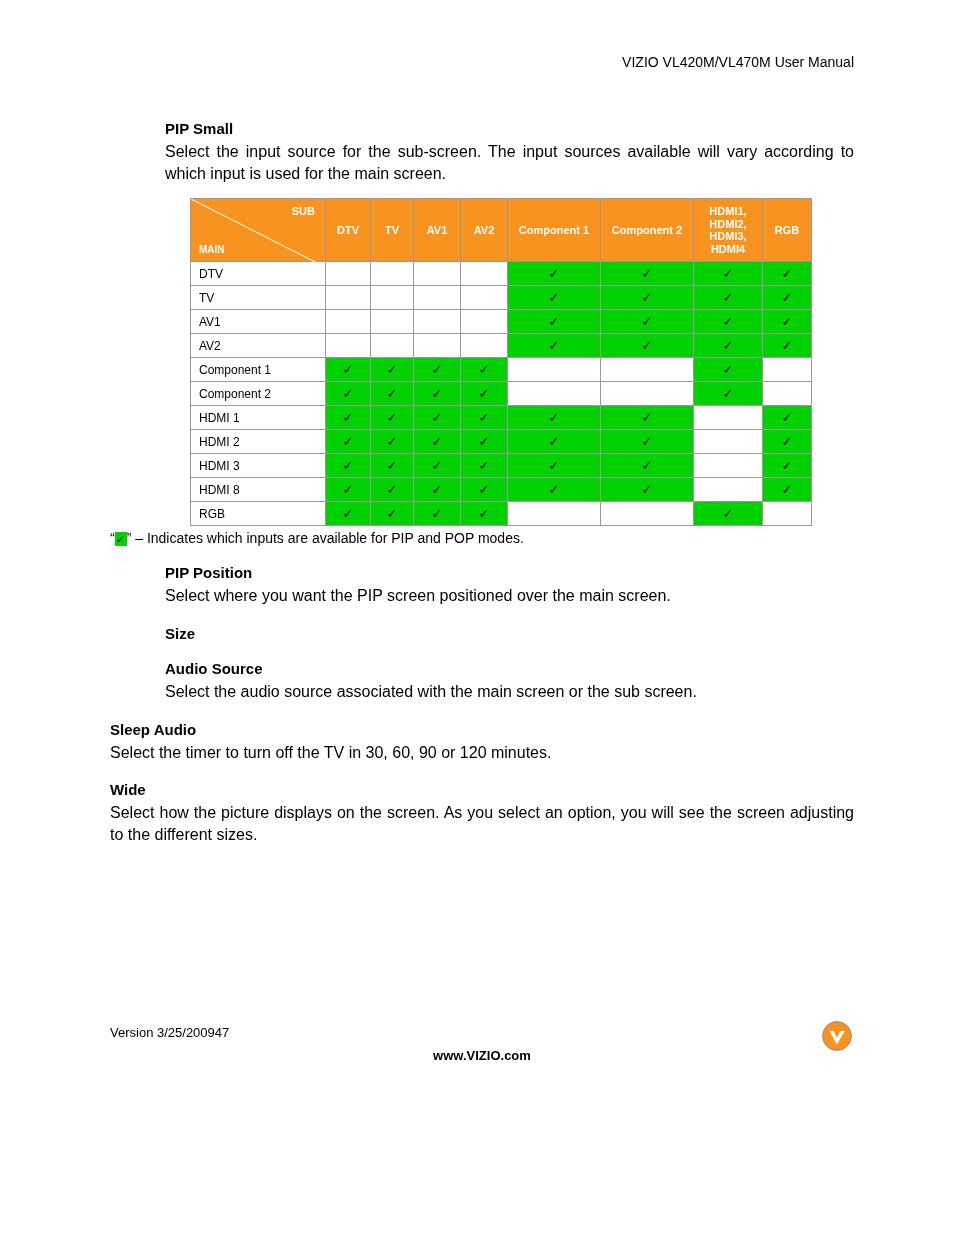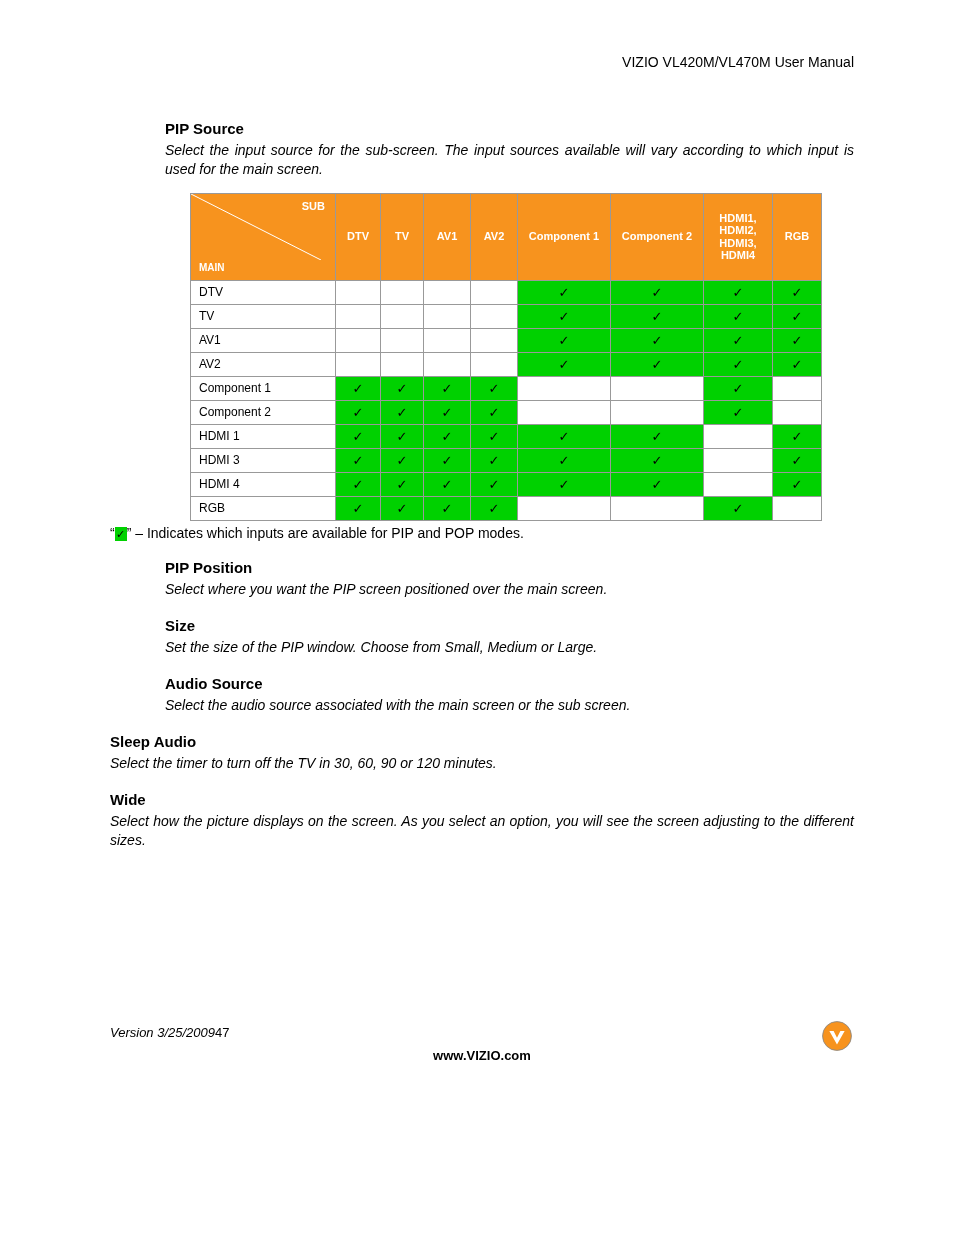--- a/index.html
+++ b/index.html
@@ -22,24 +22,23 @@
     font-size: 14px;
     margin-bottom: 50px;
   }
   .section-h {
     font-weight: bold;
     font-size: 15px;
     margin-top: 18px;
     margin-bottom: 4px;
   }
   .para {
-    font-size: 14px;
+    font-size: 16px;
     line-height: 1.35;
     text-align: justify;
-    font-style: italic;
   }
   .indent {
     margin-left: 55px;
   }
   
   .tbl-wrap {
     margin: 14px 0 4px 80px;
   }
   table.pip {
     border-collapse: collapse;
@@ -58,21 +57,21 @@
     font-weight: bold;
     font-size: 11px;
     line-height: 1.15;
   }
   table.pip th.corner {
     position: relative;
     width: 120px;
     height: 62px;
     text-align: right;
     vertical-align: top;
-    padding: 12px;
+    padding: 0;
   }
   table.pip th.corner svg { position:absolute; top:0; left:0; }
   table.pip th.corner .sub-lbl {
     position: absolute; top: 6px; right: 10px; font-size: 11px;
   }
   table.pip th.corner .main-lbl {
     position: absolute; bottom: 6px; left: 8px; font-size: 10px;
   }
   table.pip td.rowlabel {
     text-align: left;
@@ -104,41 +103,41 @@
     vertical-align: middle;
   }
   
   .footer {
     position: absolute;
     bottom: 50px;
     left: 110px;
     right: 100px;
     font-size: 13px;
   }
-  .footer .version { float: left; font-style: italic; }
+  .footer .version { float: left; }
   .footer .pagenum { text-align: left; }
   .footer .url { text-align: center; font-weight: bold; margin-top: 8px; }
   .logo {
     position: absolute;
     right: 0;
     top: -6px;
     width: 34px; height: 34px;
   }
   .logo svg { width: 34px; height: 34px; }
   .col-dtv{width:32px}.col-tv{width:30px}.col-av{width:34px}
   .col-comp{width:80px}.col-hdmi{width:56px}.col-rgb{width:36px}
 </style>
 </head>
 <body>
 
 <div class="page">
   <div class="header-right">VIZIO VL420M/VL470M User Manual</div>
 
   <div class="indent">
-    <div class="section-h">PIP Source</div>
+    <div class="section-h">PIP Small</div>
     <div class="para">Select the input source for the sub-screen. The input sources available will vary according to which input is used for the main screen.</div>
   </div>
 
   <div class="tbl-wrap">
     <table class="pip">
       <thead>
           <tr id="pip-head-row">
             <th class="corner">
               <svg width="130" height="66">
                 <line x1="0" y1="0" x2="130" y2="66" stroke="#fff" stroke-width="1"></line>
@@ -228,32 +227,43 @@
             <td class="ok">✓</td>
             <td class="ok">✓</td>
             <td class="ok">✓</td>
             <td class="ok">✓</td>
             <td class="ok">✓</td>
             <td class="ok">✓</td>
             <td class="no"></td>
             <td class="ok">✓</td>
           </tr>
           <tr>
+            <td class="rowlabel">HDMI 2</td>
+            <td class="ok">✓</td>
+            <td class="ok">✓</td>
+            <td class="ok">✓</td>
+            <td class="ok">✓</td>
+            <td class="ok">✓</td>
+            <td class="ok">✓</td>
+            <td class="no"></td>
+            <td class="ok">✓</td>
+          </tr>
+          <tr>
             <td class="rowlabel">HDMI 3</td>
             <td class="ok">✓</td>
             <td class="ok">✓</td>
             <td class="ok">✓</td>
             <td class="ok">✓</td>
             <td class="ok">✓</td>
             <td class="ok">✓</td>
             <td class="no"></td>
             <td class="ok">✓</td>
           </tr>
           <tr>
-            <td class="rowlabel">HDMI 4</td>
+            <td class="rowlabel">HDMI 8</td>
             <td class="ok">✓</td>
             <td class="ok">✓</td>
             <td class="ok">✓</td>
             <td class="ok">✓</td>
             <td class="ok">✓</td>
             <td class="ok">✓</td>
             <td class="no"></td>
             <td class="ok">✓</td>
           </tr>
           <tr>
@@ -273,21 +283,20 @@
 
   <div class="legend">
     <span>“</span><span class="chip">✓</span><span>” – Indicates which inputs are available for PIP and POP modes.</span>
   </div>
 
   <div class="indent">
     <div class="section-h">PIP Position</div>
     <div class="para">Select where you want the PIP screen positioned over the main screen.</div>
 
     <div class="section-h">Size</div>
-    <div class="para">Set the size of the PIP window. Choose from Small, Medium or Large.</div>
 
     <div class="section-h">Audio Source</div>
     <div class="para">Select the audio source associated with the main screen or the sub screen.</div>
   </div>
 
   <div class="section-h">Sleep Audio</div>
   <div class="para">Select the timer to turn off the TV in 30, 60, 90 or 120 minutes.</div>
 
   <div class="section-h">Wide</div>
   <div class="para">Select how the picture displays on the screen. As you select an option, you will see the screen adjusting to the different sizes.</div>

